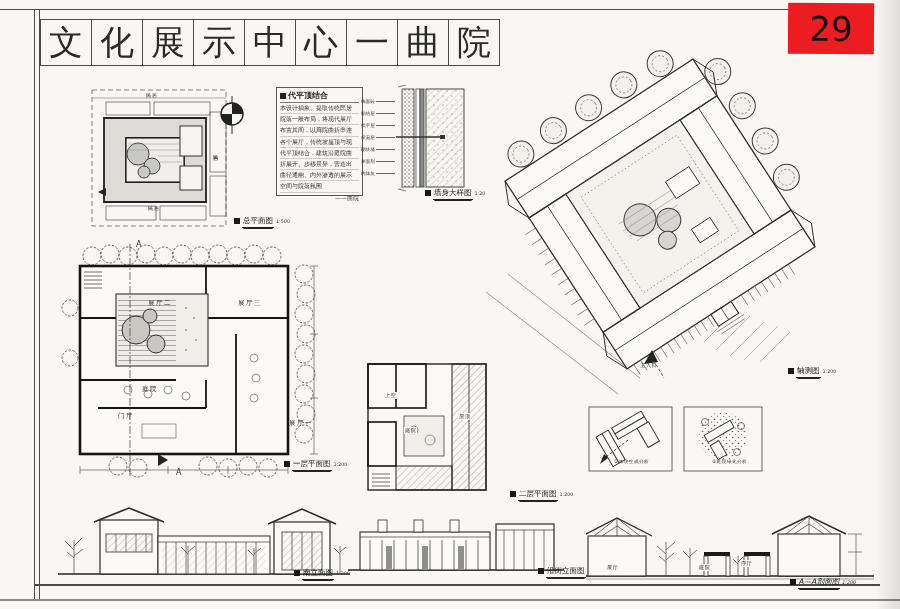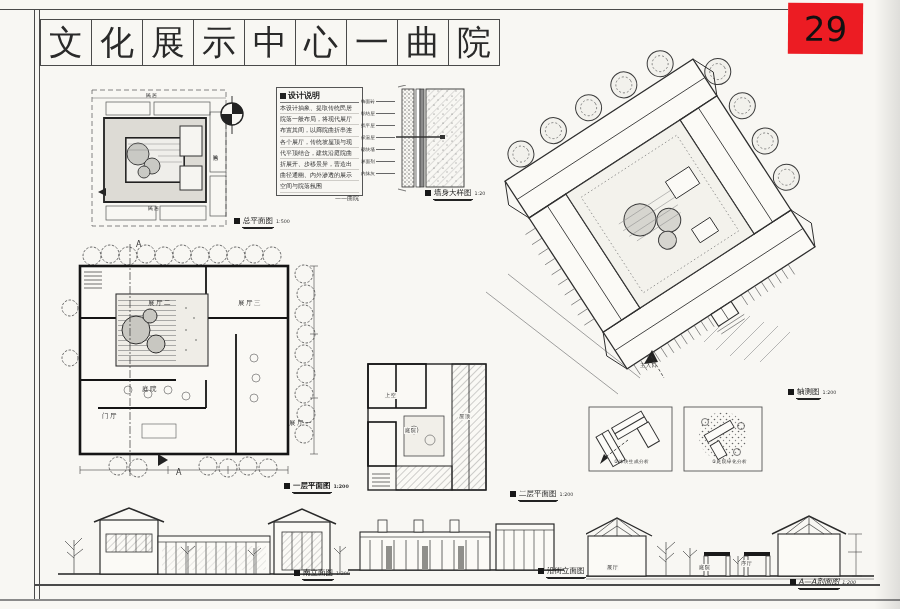--- a/index.html
+++ b/index.html
@@ -7,21 +7,21 @@
          font-family:"DejaVu Sans","Liberation Sans",sans-serif;color:#222;}
   .abs{position:absolute;}
   
   .frame{position:absolute;background:#4a4a4a;}
   
   .titlerow{position:absolute;left:40px;top:19px;display:flex;border:1.6px solid #4a4a4a;background:transparent;}
   .tcell{width:50px;height:45px;display:flex;align-items:center;justify-content:center;
          border-right:1.4px solid #4a4a4a;font-size:34px;font-weight:400;color:#2a2a2a;}
   .tcell:last-child{border-right:none;}
   
-  .badge{position:absolute;left:788px;top:3px;width:75px;height:51px;background:#ec1c23;
+  .badge{position:absolute;left:788px;top:3px;width:86px;height:51px;background:#ec1c23;
          display:flex;align-items:center;justify-content:center;transform:rotate(.4deg);}
   .badge span{font-size:34px;color:#111;font-weight:400;}
   
   .notes{position:absolute;left:276px;top:87px;width:87px;height:109px;border:1.2px solid #555;
          background:#f8f7f3;padding:2px 3px;box-sizing:border-box;}
   .notes-h{display:flex;align-items:center;gap:2px;font-size:8px;font-weight:bold;color:#222;
            border-bottom:1px solid #777;padding-bottom:1px;}
   .notes-h .sq{width:6px;height:6px;background:#222;display:inline-block;}
   .nline{font-size:6px;line-height:10.2px;color:#333;border-bottom:1px solid #cfcdc8;white-space:nowrap;overflow:hidden;}
   .nsig{font-size:6px;text-align:right;color:#333;line-height:10px;}
@@ -111,21 +111,21 @@
   <div class="rlabel small" style="left:148px;top:205px;">民居</div>
   <div class="cap" style="left:202px;top:216px;padding-left:32px;">
     <span class="sq"></span>
     <span class="lbl">总平面图</span>
     <span class="scl">1:500</span>
   </div>
 
   <div class="notes">
     <div class="notes-h">
       <span class="sq"></span>
-      <span>设计说明</span>
+      <span>代平顶结合</span>
     </div>
     <div class="nline">本设计抽象、提取传统民居</div>
     <div class="nline">院落一般布局，将现代展厅</div>
     <div class="nline">布置其间，以廊院曲折串连</div>
     <div class="nline">各个展厅，传统坡屋顶与现</div>
     <div class="nline">代平顶结合，建筑沿庭院曲</div>
     <div class="nline">折展开、步移景异，营造出</div>
     <div class="nline">曲径通幽、内外渗透的展示</div>
     <div class="nline">空间与院落氛围</div>
     <div class="nsig">——曲院</div>
@@ -305,21 +305,21 @@
       <rect x="-12" y="112" width="24" height="14" fill="#fbfaf6" stroke="#2e2e2e" stroke-width="1.1"></rect>
       <line x1="0" y1="112" x2="0" y2="126" stroke="#2e2e2e" stroke-width=".7"></line>
       <line x1="-16" y1="130" x2="16" y2="130" stroke="#555" stroke-width=".6"></line>
       <line x1="-14" y1="134" x2="14" y2="134" stroke="#555" stroke-width=".6"></line>
     </g>
 
     <polygon points="176,322 184,308 190,320" fill="#222"></polygon>
     <line x1="183" y1="314" x2="196" y2="336" stroke="#333" stroke-width=".8" stroke-dasharray="3 2"></line>
   </svg>
   <div class="rlabel small" style="left:640px;top:362px;">主入口</div>
-  <div class="cap" style="left:752px;top:387px;padding-left:36px;">
+  <div class="cap" style="left:752px;top:366px;padding-left:36px;">
     <span class="sq"></span>
     <span class="lbl">轴测图</span>
     <span class="scl">1:200</span>
   </div>
 
   <svg class="abs" style="left:58px;top:238px;" width="266" height="248" viewBox="0 0 266 248">
     <defs>
       <pattern id="p1h" width="5" height="5" patternUnits="userSpaceOnUse">
         <line x1="0" y1="2.5" x2="5" y2="2.5" stroke="#8a8a8a" stroke-width=".7"></line>
       </pattern>
@@ -414,25 +414,25 @@
       <line x1="252" y1="28" x2="260" y2="28"></line>
         <line x1="252" y1="96" x2="260" y2="96"></line>
       <line x1="252" y1="160" x2="260" y2="160"></line>
         <line x1="252" y1="216" x2="260" y2="216"></line>
     </g>
     <polygon points="100,216 110,222 100,228" fill="#222"></polygon>
   </svg>
   <div class="rlabel" style="left:148px;top:299px;">展厅二</div>
   <div class="rlabel" style="left:238px;top:299px;">展厅三</div>
   <div class="rlabel" style="left:142px;top:385px;">庭院</div>
-  <div class="rlabel" style="left:102px;top:412px;">门厅</div>
+  <div class="rlabel" style="left:118px;top:412px;">门厅</div>
   <div class="rlabel" style="left:242px;top:419px;margin-left:47px;">展厅一</div>
   <div class="rlabel" style="left:136px;top:240px;font-size:8px;">A</div>
   <div class="rlabel" style="left:176px;top:468px;font-size:8px;">A</div>
-  <div class="cap" style="left:284px;top:481px;font-weight:bold;">
+  <div class="cap" style="left:284px;top:459px;">
     <span class="sq"></span>
     <span class="lbl">一层平面图</span>
     <span class="scl">1:200</span>
   </div>
 
   <svg class="abs" style="left:356px;top:356px;" width="144" height="146" viewBox="0 0 144 146">
     <defs>
       <pattern id="p2h" width="5" height="5" patternUnits="userSpaceOnUse" patternTransform="rotate(45)">
         <line x1="0" y1="0" x2="0" y2="5" stroke="#777" stroke-width=".7"></line>
       </pattern>

